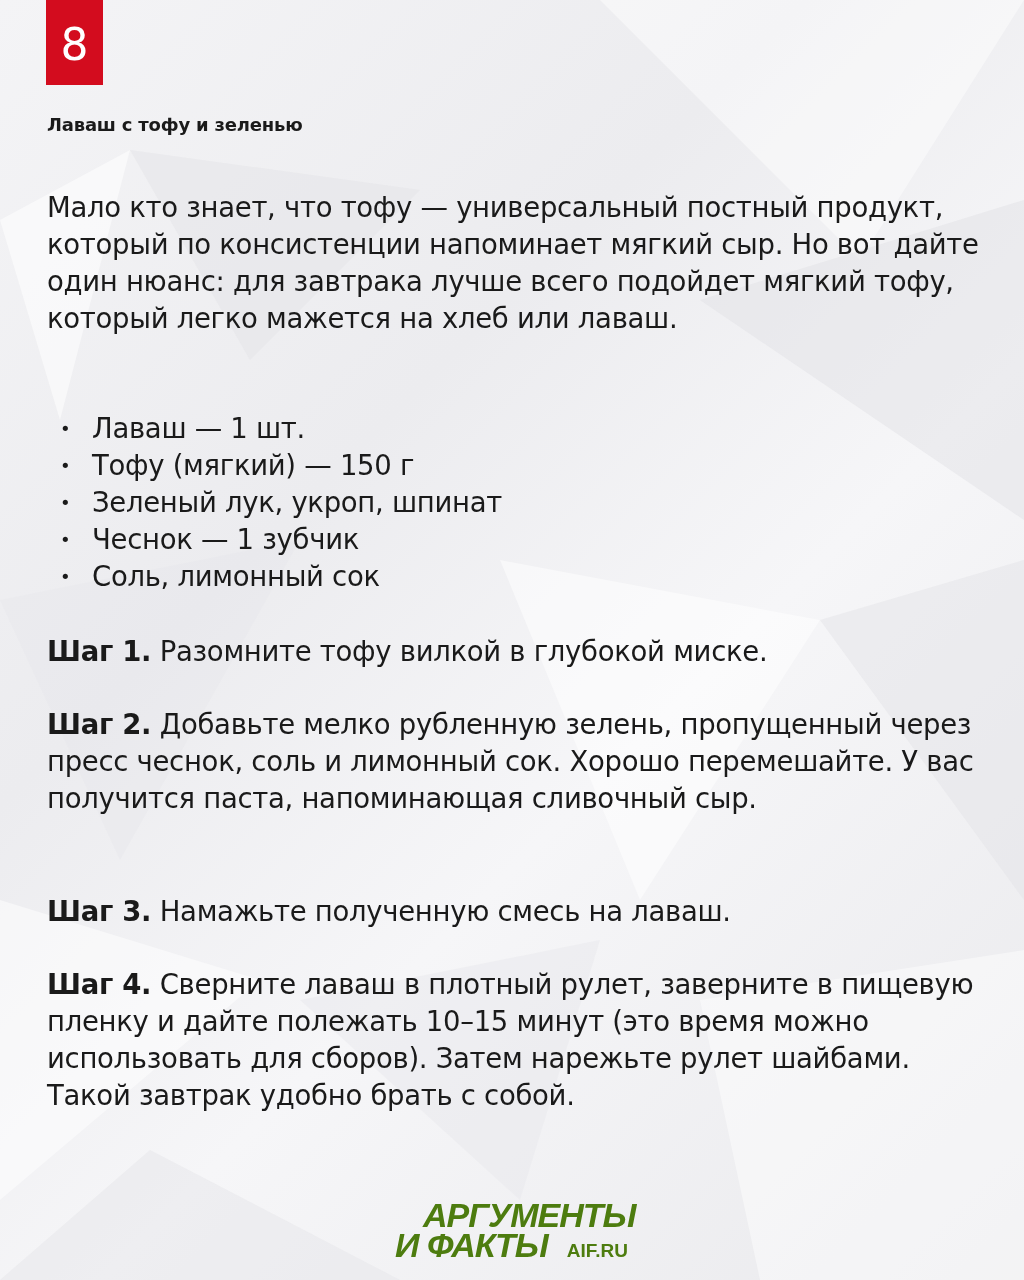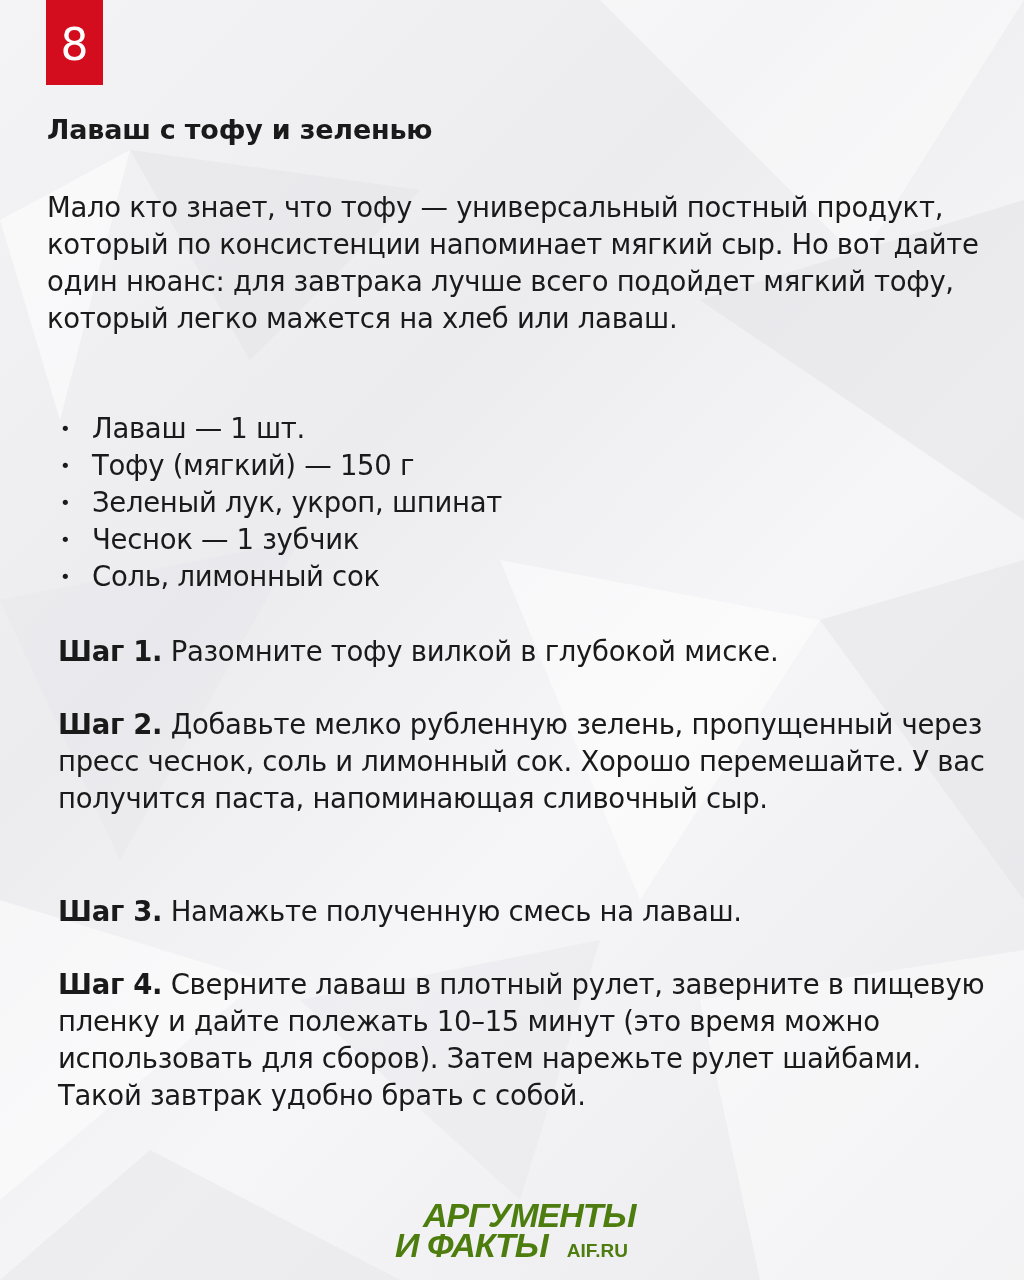--- a/index.html
+++ b/index.html
@@ -13,35 +13,35 @@
   .content { position:absolute; inset:0; z-index:1; }
   .badge {
     position:absolute; left:46px; top:0; width:57px; height:85px;
     background:#d30c1e; color:#fff;
     font-size:44px; font-weight:400;
     display:flex; align-items:center; justify-content:center;
     padding-top:4px; box-sizing:border-box;
   }
   .title {
     position:absolute; left:47px; top:114px;
-    font-size:27px; font-weight:700; letter-spacing:-0.2px;
+    font-size:18px; font-weight:700; letter-spacing:-0.2px;
   }
   .intro {
     position:absolute; left:47px; top:189px; width:940px;
     font-size:27.5px; line-height:37px; font-weight:400; letter-spacing:-0.3px;
   }
   .intro p { margin:0; }
   .list {
     position:absolute; left:60px; top:410px; margin:0; padding:0; list-style:none;
     font-size:27.5px; line-height:37px; letter-spacing:-0.3px;
   }
   .list li { display:flex; align-items:center; }
   .bullet { width:32px; font-size:18px; }
   .step {
-    position:absolute; left:58px; width:940px;
+    position:absolute; left:47px; width:940px;
     font-size:27.5px; line-height:37px; letter-spacing:-0.3px;
   }
   .step b { font-weight:700; }
   .logo {
     position:absolute; left:395px; top:1200px; color:#4d7c0f;
     font-family:"Liberation Sans", sans-serif; font-weight:700; font-style:italic;
     line-height:30px;
   }
   .logo .l1 { font-size:34px; letter-spacing:-1px; padding-left:28px; }
   .logo .l2 { font-size:34px; letter-spacing:-1px; }

